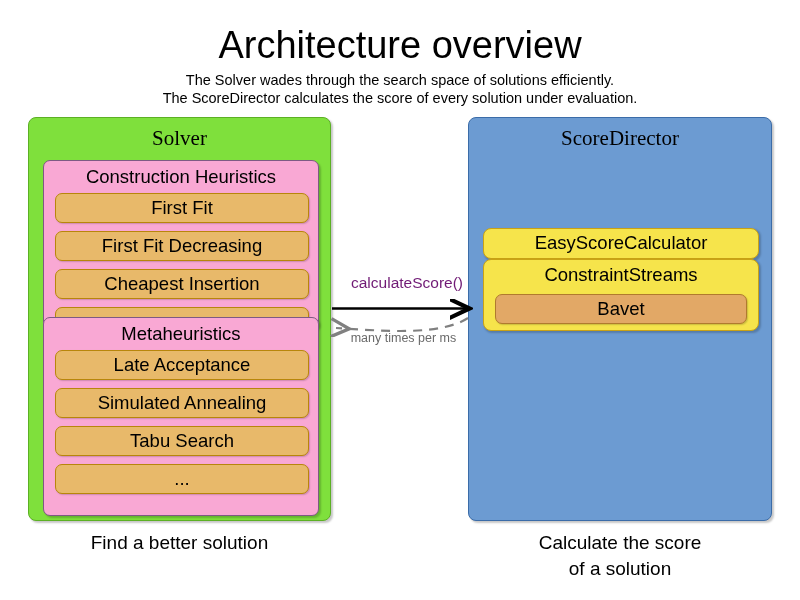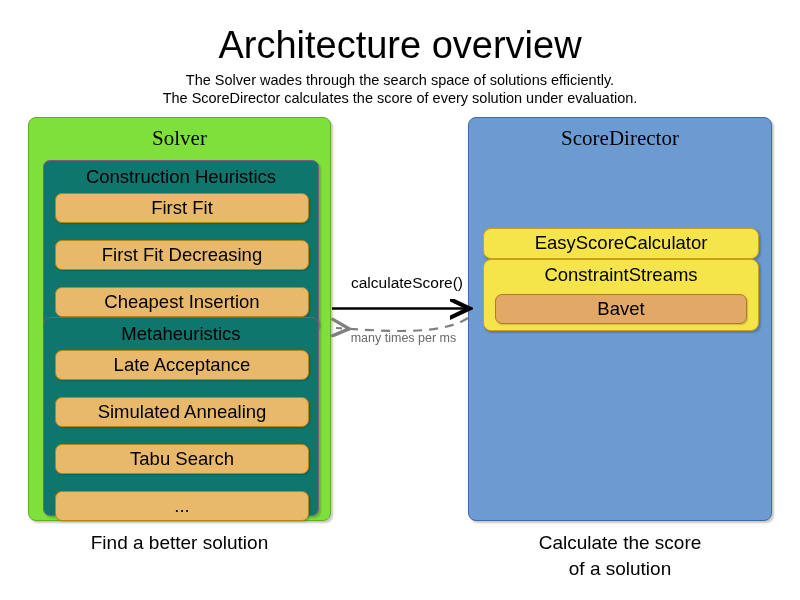--- a/index.html
+++ b/index.html
@@ -69,21 +69,21 @@
     width: 100%;
     text-align: center;
     font-size: 21px;
     line-height: 26px;
     font-family: Liberation Serif, serif;
   }
 
   
   .group-box {
     position: absolute;
-    background: #0f766e;
+    background: #f9a8d4;
     border: 1.5px solid #7d5a83;
     border-radius: 7px;
     box-sizing: border-box;
     box-shadow: 2px 2px 2px rgba(0,0,0,0.20);
   }
   #construction-heuristics-box {
     left: 14px;
     top: 42px;
     width: 276px;
     height: 170px;
@@ -113,21 +113,21 @@
   }
   .item-orange {
     background: #E8B96A;
     border: 1.5px solid #b8860b;
     border-radius: 7px;
     box-sizing: border-box;
     height: 30px;
     line-height: 27px;
     text-align: center;
     font-size: 18.5px;
-    margin-bottom: 17px;
+    margin-bottom: 8px;
     box-shadow: 1px 1px 1.5px rgba(0,0,0,0.18);
   }
 
   
   #sd-items {
     position: absolute;
     left: 14px;
     top: 110px;
     width: 276px;
   }
@@ -182,21 +182,21 @@
     position: absolute;
     font-size: 15.5px;
     line-height: 19px;
     text-align: center;
     white-space: nowrap;
   }
   #calculate-score-label {
     left: 331px;
     top: 273px;
     width: 152px;
-    color: #000000;
+    color: #701a75;
   }
   #many-times-label {
     left: 331px;
     top: 330px;
     width: 145px;
     color: #6a6a6a;
     font-size: 12.5px;
     line-height: 16px;
   }
 

